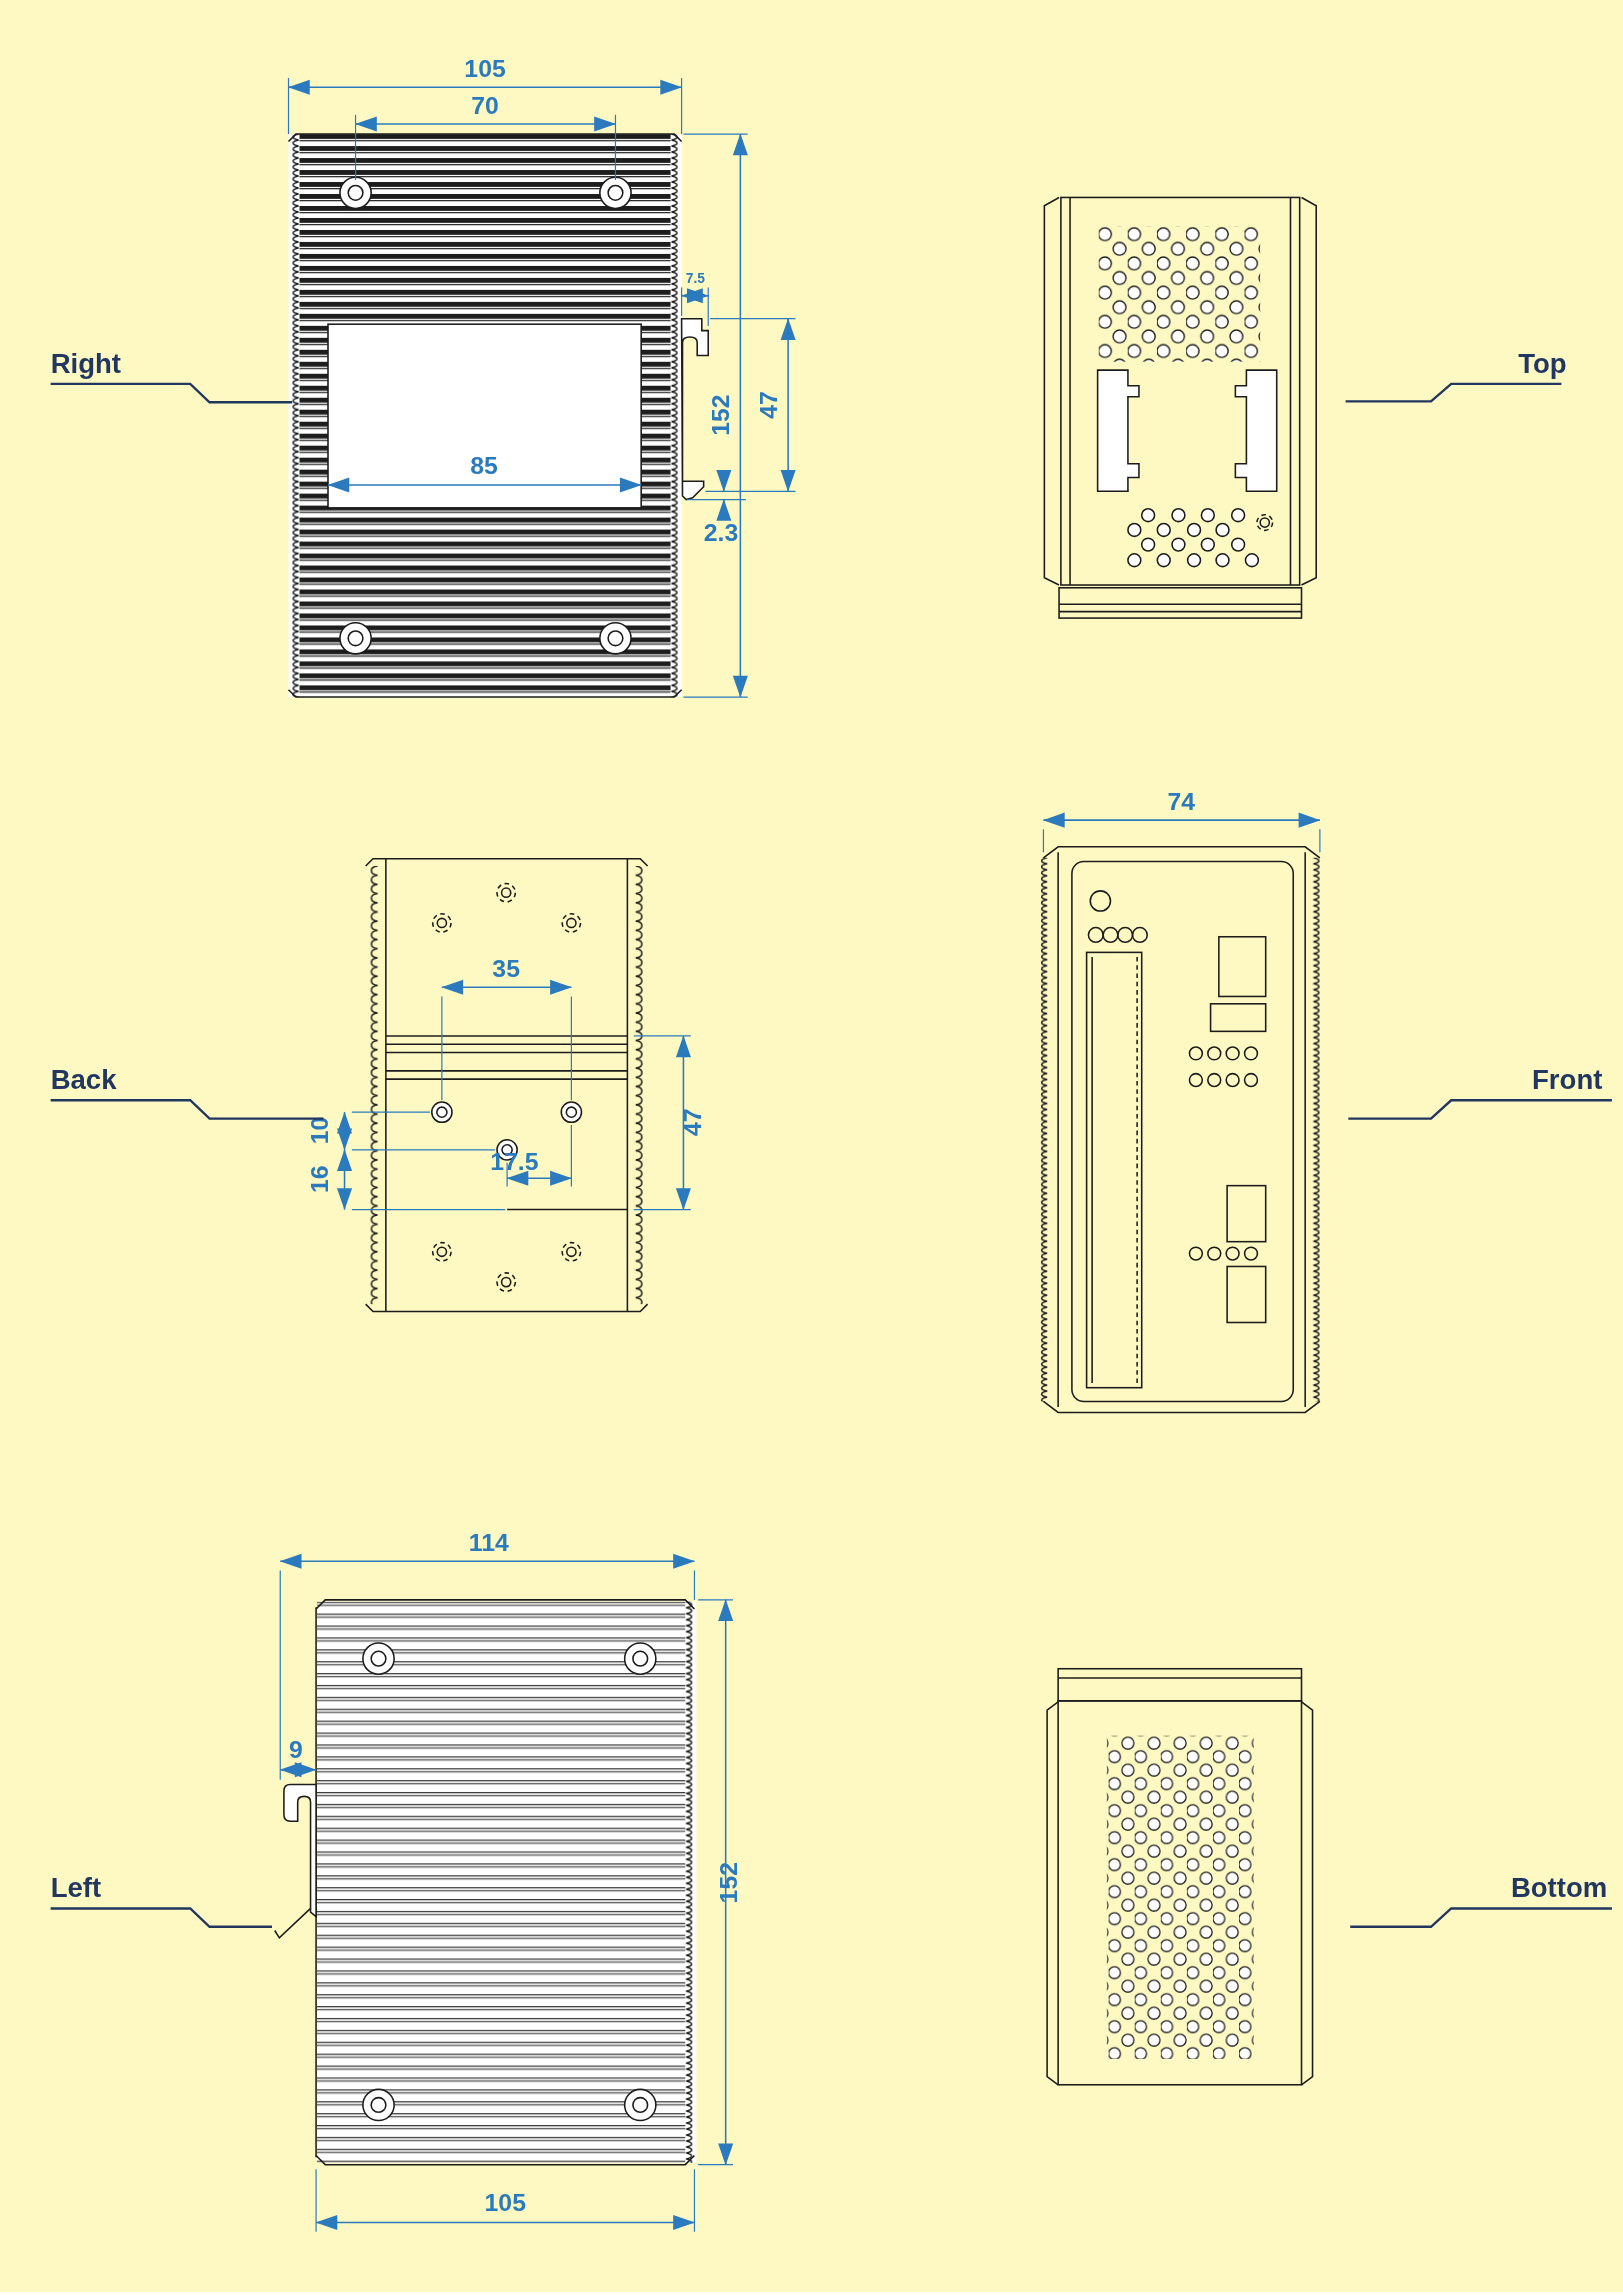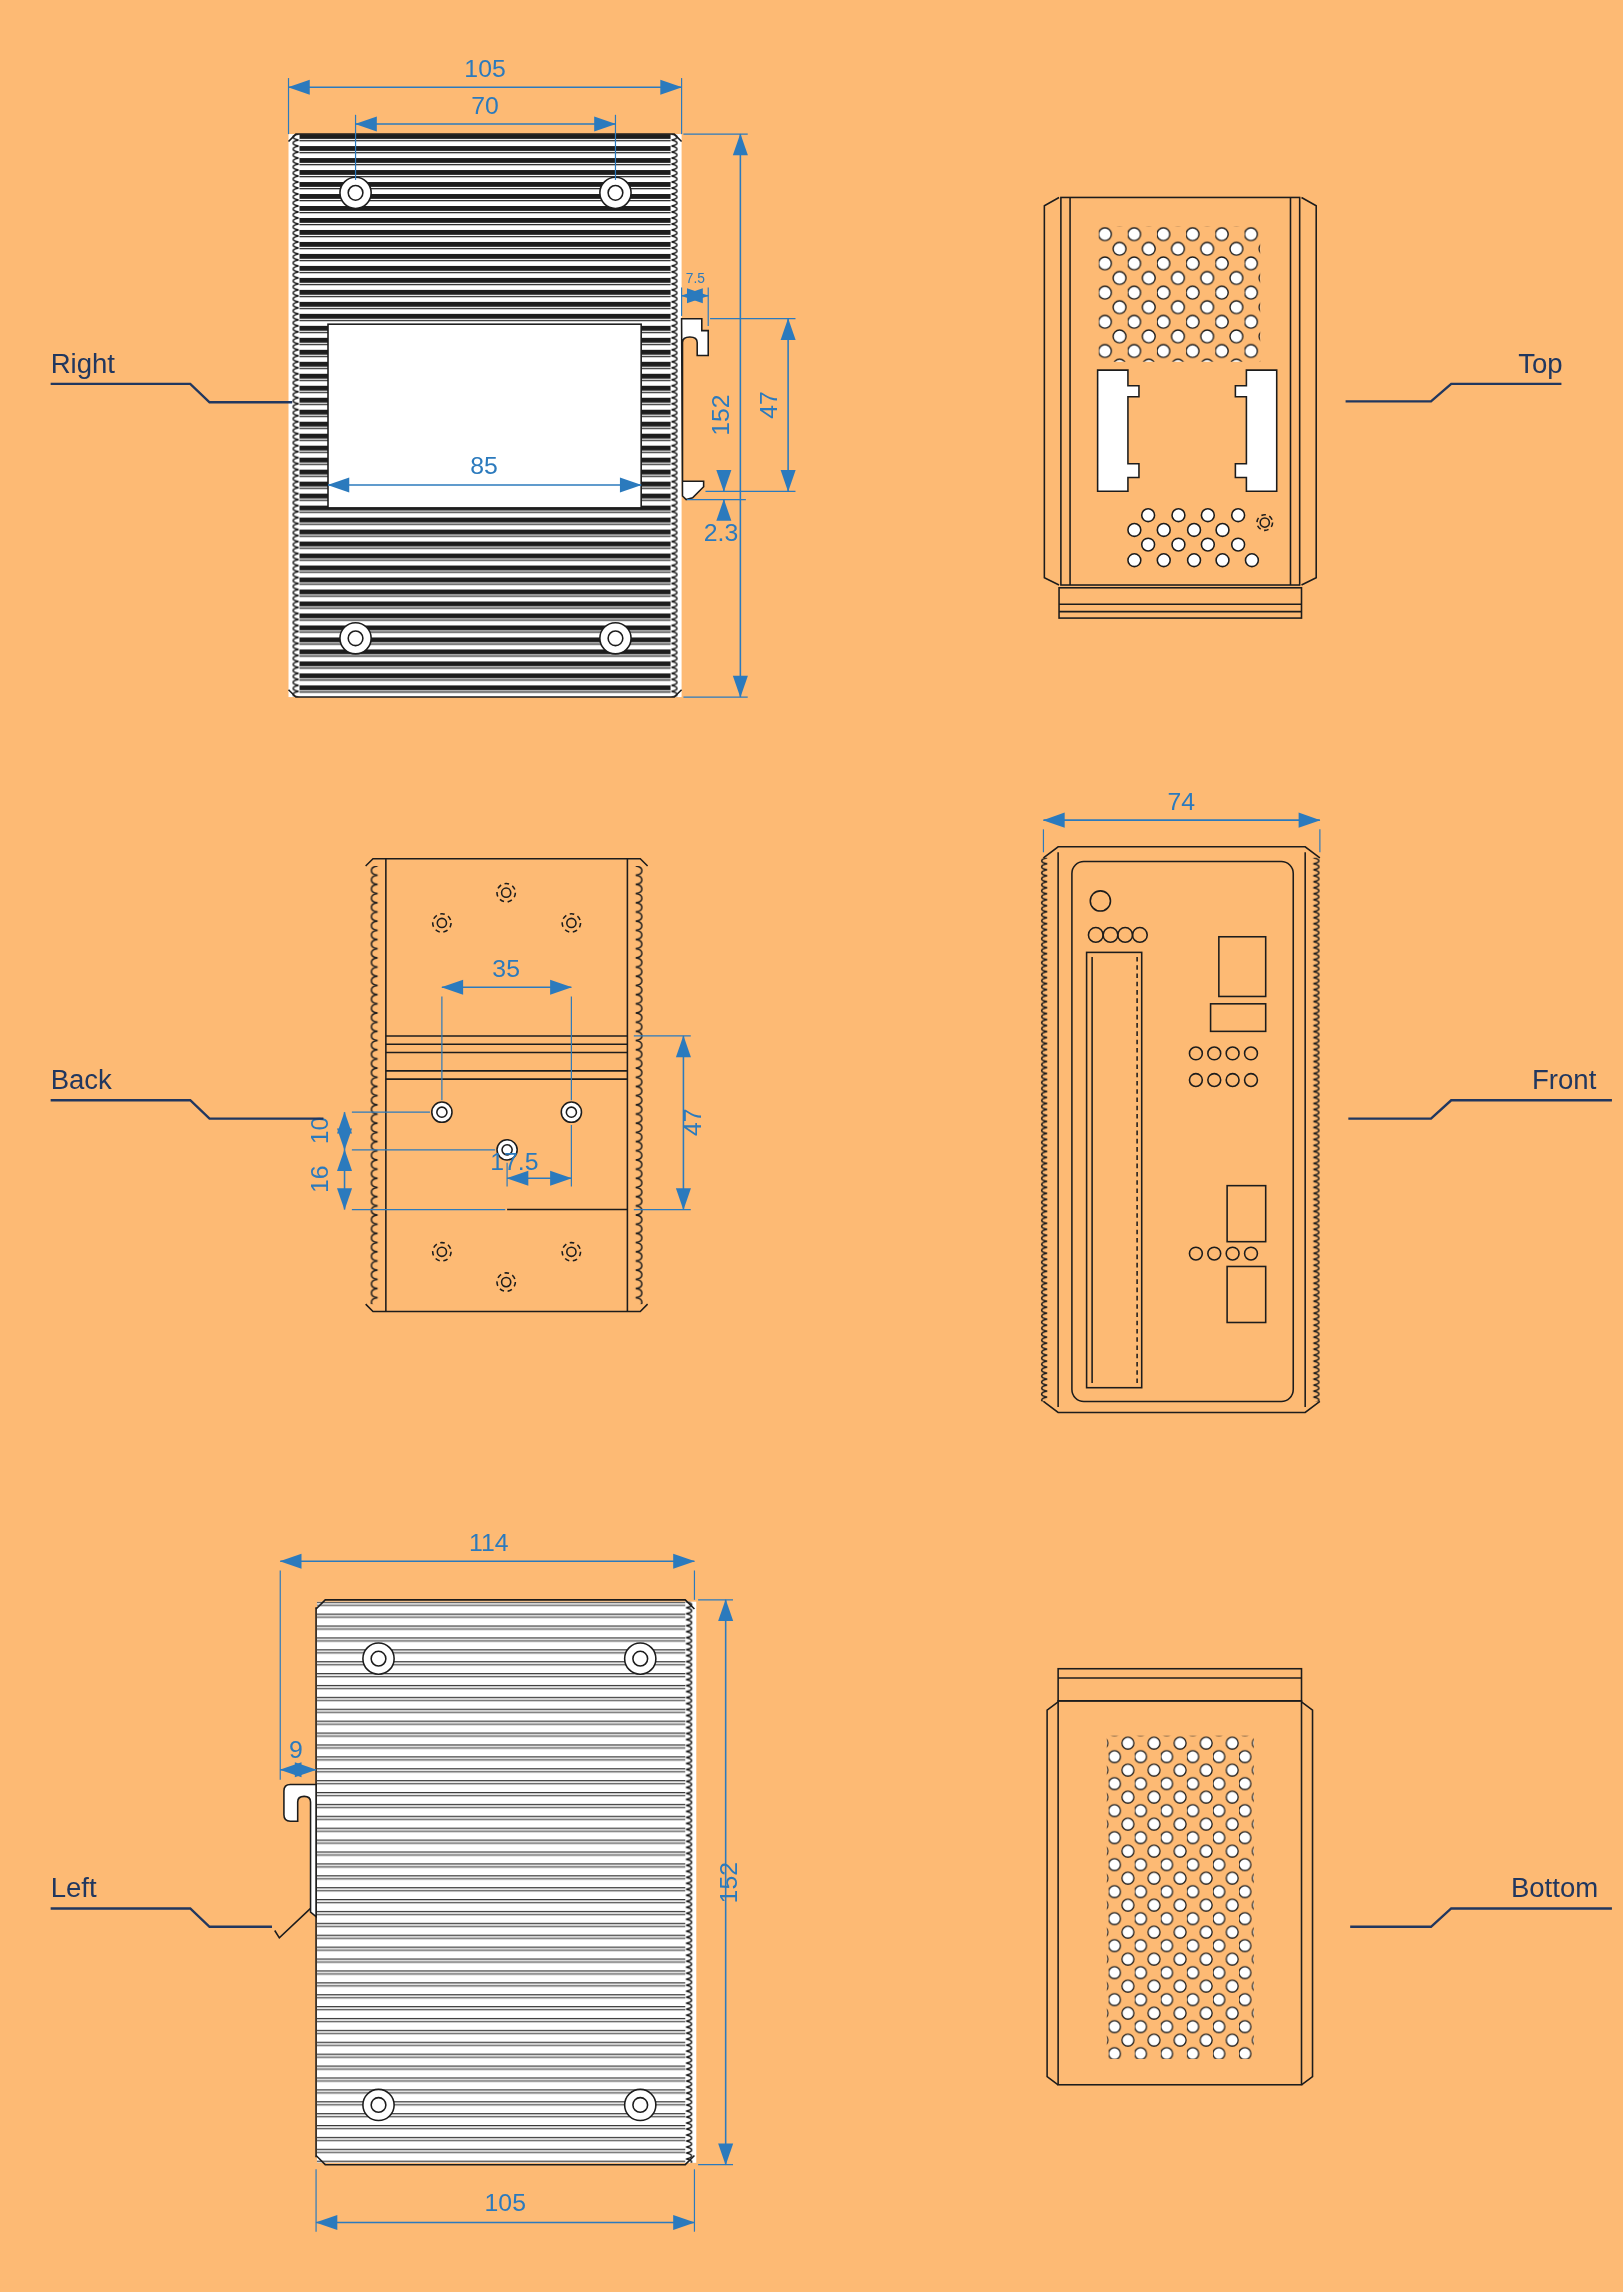--- a/index.html
+++ b/index.html
@@ -1,17 +1,17 @@
 <!DOCTYPE html>
 <html style="font-size:14.7px"><head>
 <meta charset="utf-8">
 <style>
   html,body{margin:0;padding:0;background:#fff;}
-  .canvas{position:relative;width:1624px;height:2292px;background:#fdba74;overflow:hidden;
-          font-family:"Liberation Sans", sans-serif;}
+  .canvas{position:relative;width:1624px;height:2292px;background:#fef9c3;overflow:hidden;
+          font-family:"Liberation Sans", sans-serif;font-weight:bold;}
   svg{position:absolute;left:0;top:0;}
   .art{stroke:#1c1c1c;fill:none;stroke-width:1.7;}
   .artw{stroke:#1c1c1c;fill:#ffffff;stroke-width:1.7;}
   .dimline{stroke:#2b7abd;stroke-width:1.7;fill:none;}
   .extline{stroke:#2b7abd;stroke-width:1.3;fill:none;}
   .dimtxt{fill:#2b7abd;font-size:27px;font-family:"Liberation Sans",sans-serif;text-anchor:middle;}
   .dimtxt.small{font-size:15px;}
   .lbltxt{fill:#21375f;font-size:30px;font-family:"Liberation Sans",sans-serif;}
   .leader{stroke:#21375f;stroke-width:2.6;fill:none;}
   .dash{stroke-dasharray:5 4;}

